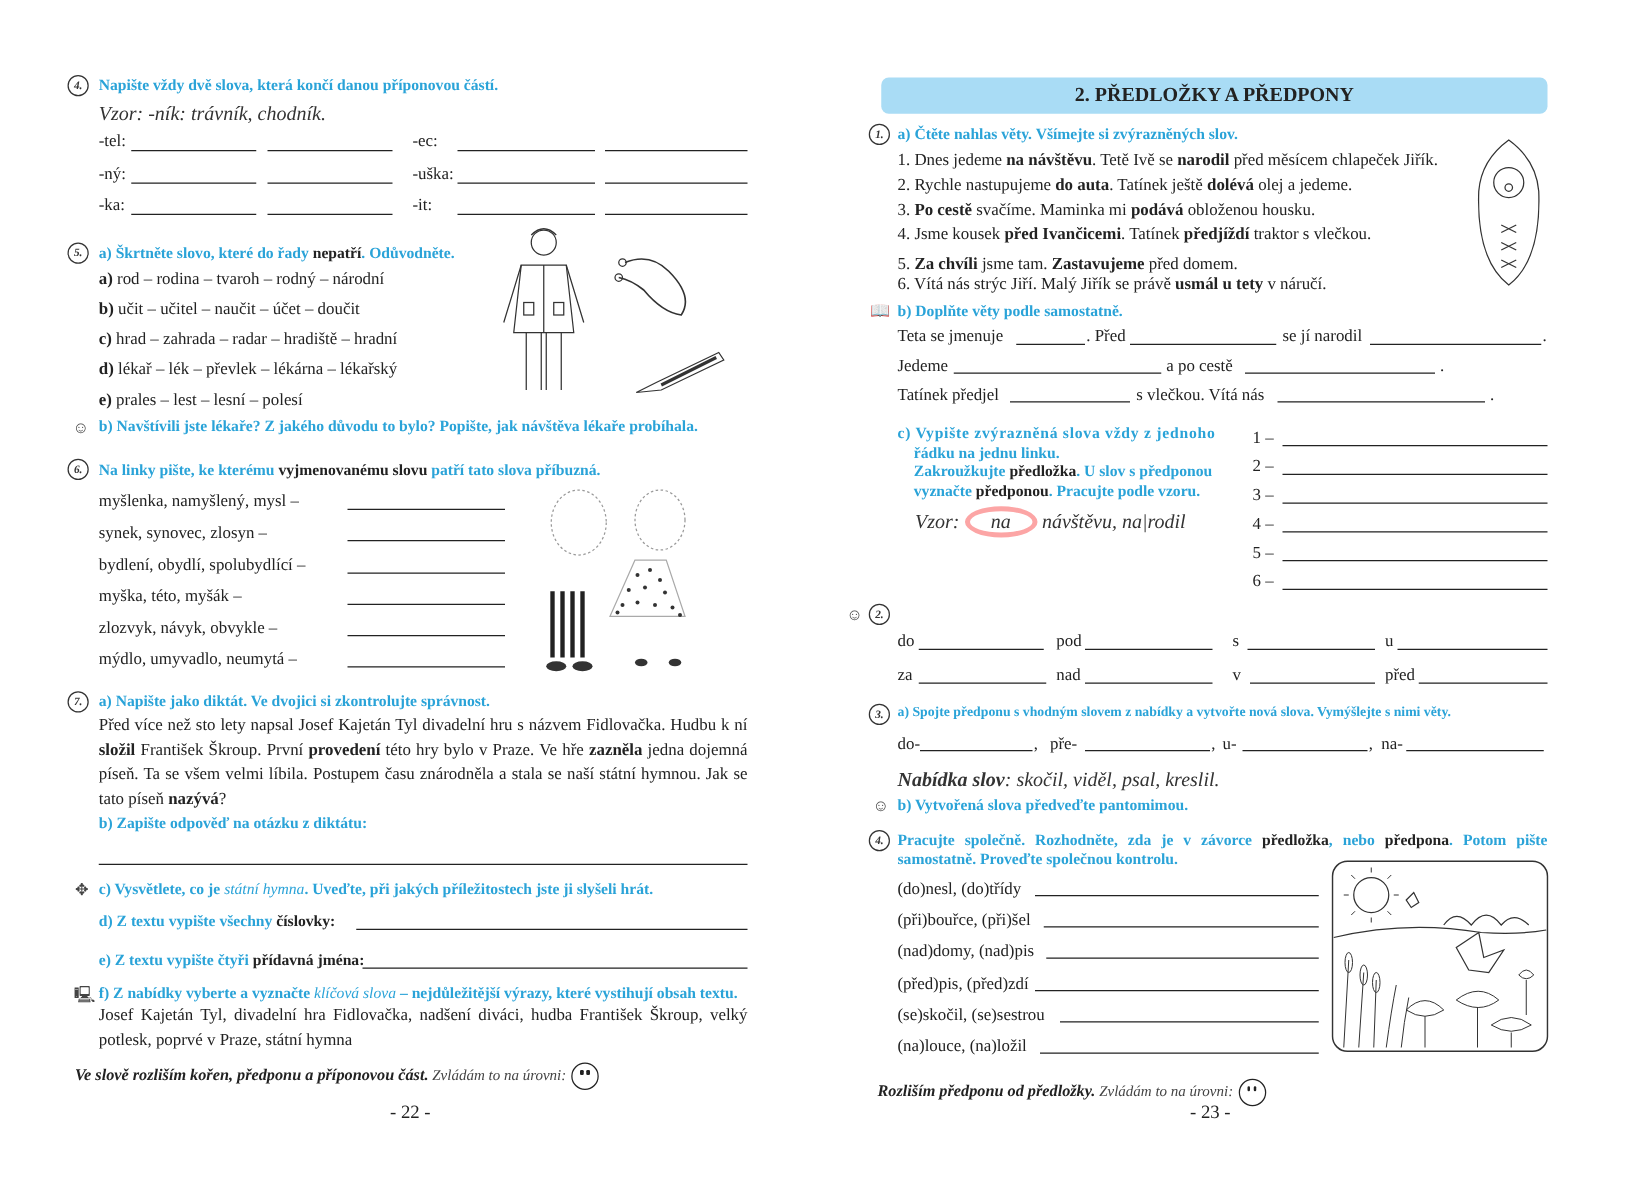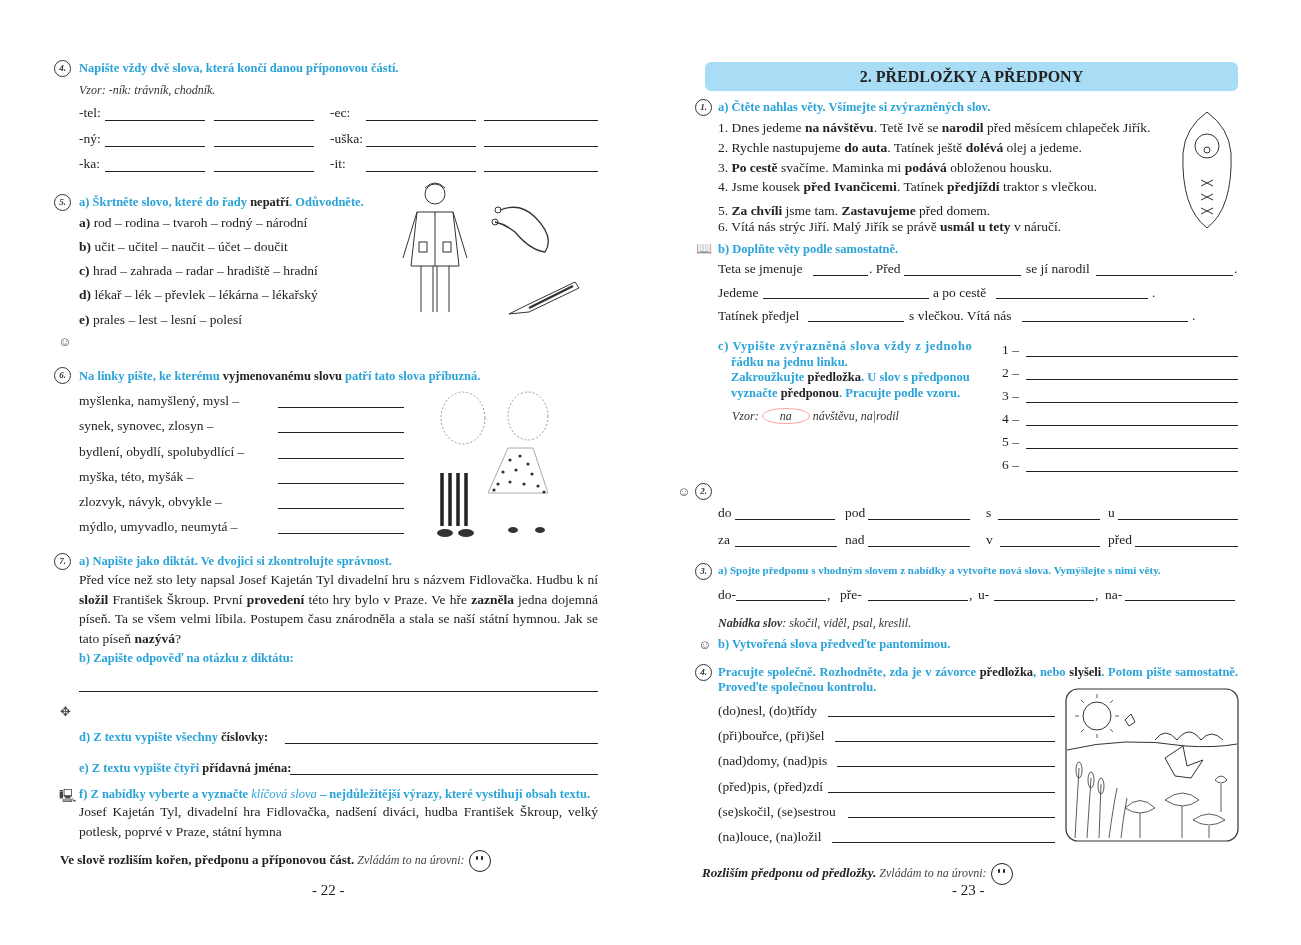--- a/index.html
+++ b/index.html
@@ -7,21 +7,21 @@
          font-family:"Liberation Serif","DejaVu Serif",serif; color:#222; font-size:13px; }
   .page { position:absolute; top:0; height:945px; }
   #left { left:0; width:650px; }
   #right { left:650px; width:651px; }
   .abs { position:absolute; white-space:nowrap; }
   .blue { color:#2aa3d8; font-weight:bold; }
   .blk { color:#222; font-weight:bold; }
   .num { position:absolute; width:15px; height:15px; border:1px solid #333; border-radius:50%;
          font-size:9px; font-style:italic; text-align:center; line-height:15px; color:#333; font-weight:bold; }
   .line { position:absolute; border-bottom:1px solid #222; height:0; }
-  .it { font-style:italic; font-size:12px; color:#333; }
+  .it { font-style:italic; font-size:16px; color:#333; }
   .t { font-size:13.5px; }
   .pno { position:absolute; font-size:15px; }
   .smile { display:inline-block; width:20px; height:20px; border:1.3px solid #222; border-radius:50%;
            vertical-align:middle; position:relative; margin-left:4px; }
   .smile::before, .smile::after { content:""; position:absolute; top:5px; width:2.5px; height:3.5px; background:#222; border-radius:1px; }
   .smile::before { left:6px; } .smile::after { left:11px; }
   .icon { position:absolute; font-size:13px; color:#444; }
   .header-bar { position:absolute; left:55px; top:62px; width:533px; height:29px; background:#a9dcf5;
                 border-radius:6px; text-align:center; line-height:29px; font-weight:bold; font-size:16px; color:#222; }
   .illus { position:absolute; }
@@ -81,20 +81,21 @@
     <path d="M10 8 Q30 0 45 15 Q65 35 55 50 Q40 48 25 30 Q15 22 5 20" fill="none" stroke="#333" stroke-width="1.3"></path>
     <circle cx="8" cy="8" r="3" fill="none" stroke="#333"></circle>
     <circle cx="5" cy="20" r="3" fill="none" stroke="#333"></circle>
   </svg>
   <svg class="illus" style="left:505px;top:278px" width="80" height="40">
     <path d="M4 36 L20 28 L70 4 L74 10 L24 34 Z" fill="none" stroke="#333"></path>
     <path d="M24 30 L68 8" stroke="#333" stroke-width="2.5"></path>
   </svg>
 
   <div class="icon" style="left:58px;top:334px">☺</div>
+  <div class="abs blue" style="left:79px;top:334px;font-size:12.5px">b) Navštívili jste lékaře? Z jakého důvodu to bylo? Popište, jak návštěva lékaře probíhala.</div>
 
   <div class="num" style="left:54px;top:367px">6.</div>
   <div class="abs" style="left:79px;top:369px;font-size:12.5px">
     <span class="blue">Na linky pište, ke kterému </span><span class="blk">vyjmenovanému slovu</span><span class="blue"> patří tato slova příbuzná.</span>
   </div>
   <div class="abs t" style="left:79px;top:393px">myšlenka, namyšlený, mysl –</div>
   <div class="line" style="left:278px;top:407px;width:126px"></div>
   <div class="abs t" style="left:79px;top:418px">synek, synovec, zlosyn –</div>
   <div class="line" style="left:278px;top:432px;width:126px"></div>
   <div class="abs t" style="left:79px;top:444px">bydlení, obydlí, spolubydlící –</div>
@@ -136,39 +137,42 @@
       <ellipse cx="112" cy="142" rx="5" ry="3" fill="#333"></ellipse>
   </svg>
 
   <div class="num" style="left:54px;top:553px">7.</div>
   <div class="abs blue" style="left:79px;top:554px;font-size:12.5px">a) Napište jako diktát. Ve dvojici si zkontrolujte správnost.</div>
   <div class="para" id="dictation" style="left:79px;top:570px;width:519px"><span>Před více než sto lety napsal Josef Kajetán Tyl divadelní hru s názvem Fidlovačka. Hudbu k ní </span><b>složil</b><span> František Škroup. První </span><b>provedení</b><span> této hry bylo v Praze. Ve hře </span><b>zazněla</b><span> jedna dojemná píseň. Ta se všem velmi líbila. Postupem času znárodněla a stala se naší státní hymnou. Jak se tato píseň </span><b>nazývá</b><span>?</span></div>
   <div class="abs blue" style="left:79px;top:651px;font-size:12.5px">b) Zapište odpověď na otázku z diktátu:</div>
   <div class="line" style="left:79px;top:691px;width:519px"></div>
 
   <div class="icon" style="left:60px;top:704px">✥</div>
+  <div class="abs" style="left:79px;top:704px;font-size:12.5px">
+    <span class="blue">c) Vysvětlete, co je </span><span class="blue" style="font-style:italic;font-weight:normal">státní hymna</span><span class="blue">. Uveďte, při jakých příležitostech jste ji slyšeli hrát.</span>
+  </div>
 
   <div class="abs" style="left:79px;top:730px;font-size:12.5px">
     <span class="blue">d) Z textu vypište všechny </span><span class="blk">číslovky</span><span class="blk">:</span>
   </div>
   <div class="line" style="left:285px;top:743px;width:313px"></div>
 
   <div class="abs" style="left:79px;top:761px;font-size:12.5px">
     <span class="blue">e) Z textu vypište čtyři </span><span class="blk">přídavná jména</span><span class="blk">:</span>
   </div>
   <div class="line" style="left:290px;top:774px;width:308px"></div>
 
   <div class="icon" style="left:59px;top:786px">🖳</div>
   <div class="abs" style="left:79px;top:787px;font-size:12.5px">
     <span class="blue">f) Z nabídky vyberte a vyznačte </span><span class="blue" style="font-style:italic;font-weight:normal">klíčová slova</span><span class="blue"> – nejdůležitější výrazy, které vystihují obsah textu.</span>
   </div>
   <div class="para" style="left:79px;top:802px;width:519px">Josef Kajetán Tyl, divadelní hra Fidlovačka, nadšení diváci, hudba František Škroup, velký potlesk, poprvé v Praze, státní hymna</div>
 
   <div class="abs" style="left:60px;top:850px;font-size:13px">
-    <b style="">Ve slově rozliším kořen, předponu a příponovou část.</b><i style="font-size:12px;color:#444"> Zvládám to na úrovni:</i><span class="smile"></span>
+    <b style="font-style:italic">Ve slově rozliším kořen, předponu a příponovou část.</b><i style="font-size:12px;color:#444"> Zvládám to na úrovni:</i><span class="smile"></span>
   </div>
   <div class="pno" style="left:312px;top:882px">- 22 -</div>
 </div>
 
 <div id="right" class="page">
   <div class="header-bar">2. PŘEDLOŽKY A PŘEDPONY</div>
 
   <div class="num" style="left:45px;top:99px">1.</div>
   <div class="abs blue" style="left:68px;top:100px;font-size:12.5px">a) Čtěte nahlas věty. Všímejte si zvýrazněných slov.</div>
   <div id="sentences">
@@ -210,21 +214,21 @@
   <div class="line" style="left:372px;top:321px;width:166px"></div>
   <div class="abs t" style="left:542px;top:308px">.</div>
 
   <div class="abs" style="left:68px;top:339px;font-size:12.5px;line-height:15.5px">
     <div class="blue" style="letter-spacing:0.6px">c) Vypište zvýrazněná slova vždy z jednoho</div>
     <div class="blue" style="padding-left:13px">řádku na jednu linku.</div>
     <div style="padding-left:13px"><span class="blue">Zakroužkujte </span><span class="blk">předložka</span><span class="blue">. U slov s předponou</span></div>
     <div style="padding-left:13px"><span class="blue">vyznačte </span><span class="blk">předponou</span><span class="blue">. Pracujte podle vzoru.</span></div>
   </div>
   <div class="abs it" style="left:82px;top:409px">
-    <span>Vzor: </span><span style="border:1px solid #fca5a5;border-radius:50%;padding:0 17px">na</span><span> návštěvu, na|rodil</span>
+    <span>Vzor: </span><span style="border:4px solid #fca5a5;border-radius:50%;padding:0 17px">na</span><span> návštěvu, na|rodil</span>
   </div>
 
   <div id="answer-lines">
       <div class="abs t" style="left:352px;top:342px">1 –</div>
       <div class="line" style="left:376px;top:356px;width:212px"></div>
       <div class="abs t" style="left:352px;top:365px">2 –</div>
       <div class="line" style="left:376px;top:379px;width:212px"></div>
       <div class="abs t" style="left:352px;top:388px">3 –</div>
       <div class="line" style="left:376px;top:402px;width:212px"></div>
       <div class="abs t" style="left:352px;top:411px">4 –</div>
@@ -270,21 +274,21 @@
       <div class="abs t" style="left:445px;top:587px">,</div>
       <div class="abs t" style="left:455px;top:587px">na-</div>
       <div class="line" style="left:475px;top:600px;width:110px"></div>
     </div>
   <div class="abs it" style="left:68px;top:616px"><b>Nabídka slov</b><span>: skočil, viděl, psal, kreslil.</span></div>
   <div class="icon" style="left:48px;top:637px">☺</div>
   <div class="abs blue" style="left:68px;top:637px;font-size:12.5px">b) Vytvořená slova předveďte pantomimou.</div>
 
   <div class="num" style="left:45px;top:664px">4.</div>
   <div class="abs" style="left:68px;top:665px;width:520px;white-space:normal;font-size:12.5px;line-height:15px;text-align:justify">
-    <span class="blue">Pracujte společně. Rozhodněte, zda je v závorce </span><span class="blk">předložka</span><span class="blue">, nebo </span><span class="blk">slyšeli</span><span class="blue">. Potom pište samostatně. Proveďte společnou kontrolu.</span>
+    <span class="blue">Pracujte společně. Rozhodněte, zda je v závorce </span><span class="blk">předložka</span><span class="blue">, nebo </span><span class="blk">předpona</span><span class="blue">. Potom pište samostatně. Proveďte společnou kontrolu.</span>
   </div>
   <div id="ex4-rows">
       <div class="abs t" style="left:68px;top:703px">(do)nesl, (do)třídy</div>
       <div class="line" style="left:178px;top:716px;width:227px"></div>
       <div class="abs t" style="left:68px;top:728.2px">(při)bouřce, (při)šel</div>
       <div class="line" style="left:185px;top:741.2px;width:220px"></div>
       <div class="abs t" style="left:68px;top:753.4px">(nad)domy, (nad)pis</div>
       <div class="line" style="left:187px;top:766.4px;width:218px"></div>
       <div class="abs t" style="left:68px;top:778.6px">(před)pis, (před)zdí</div>
       <div class="line" style="left:178px;top:791.6px;width:227px"></div>

